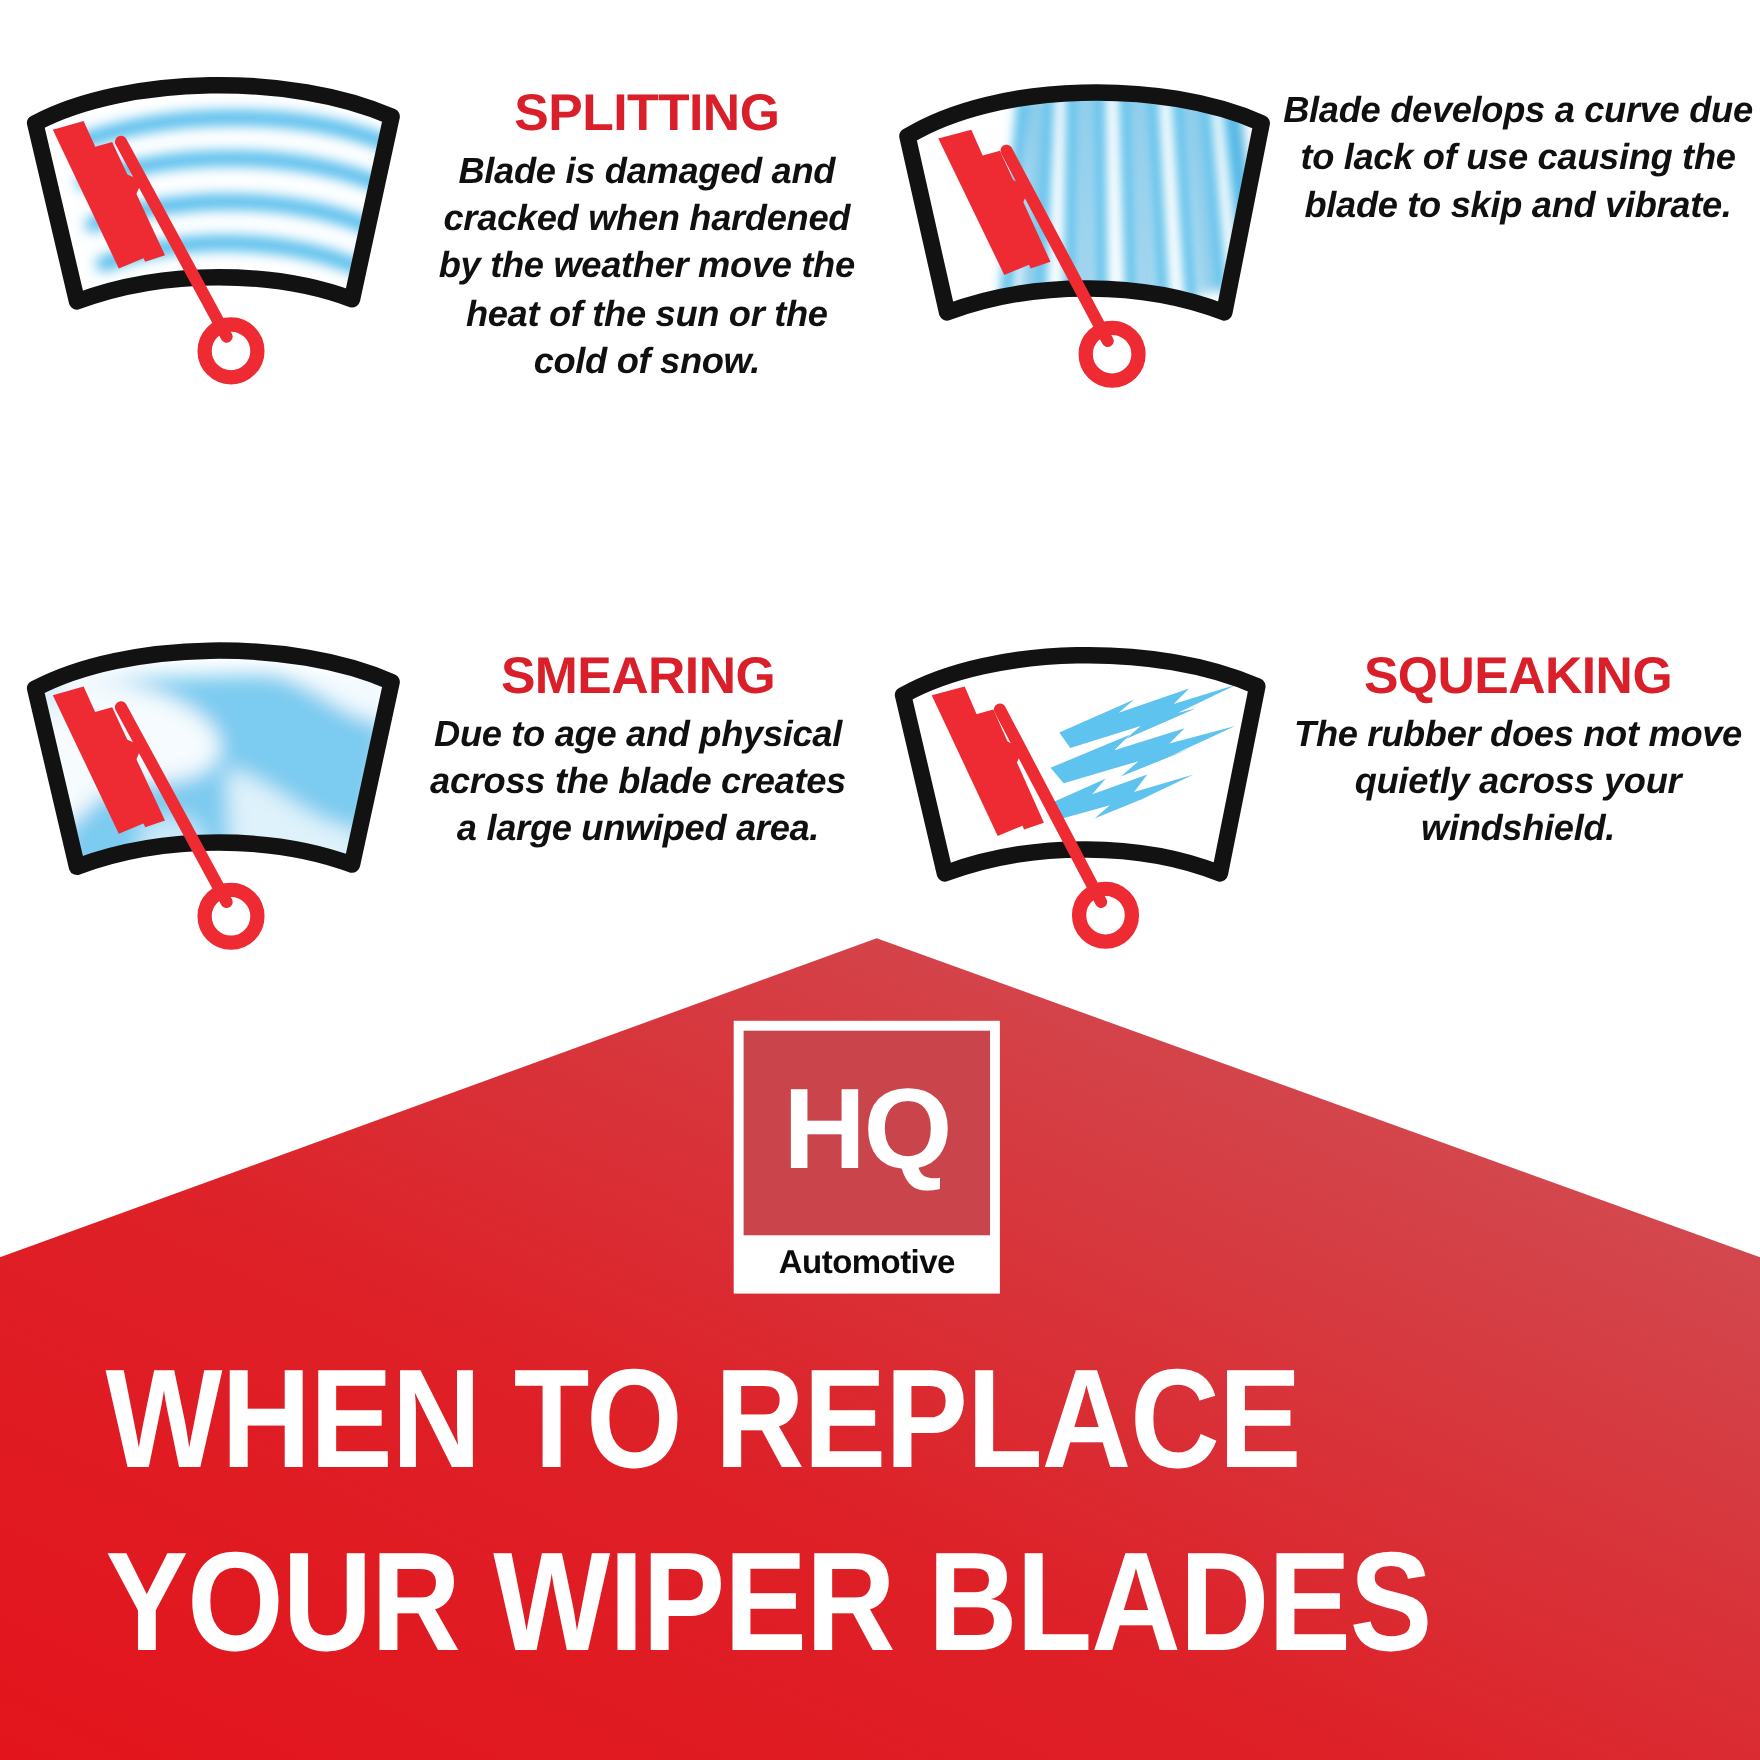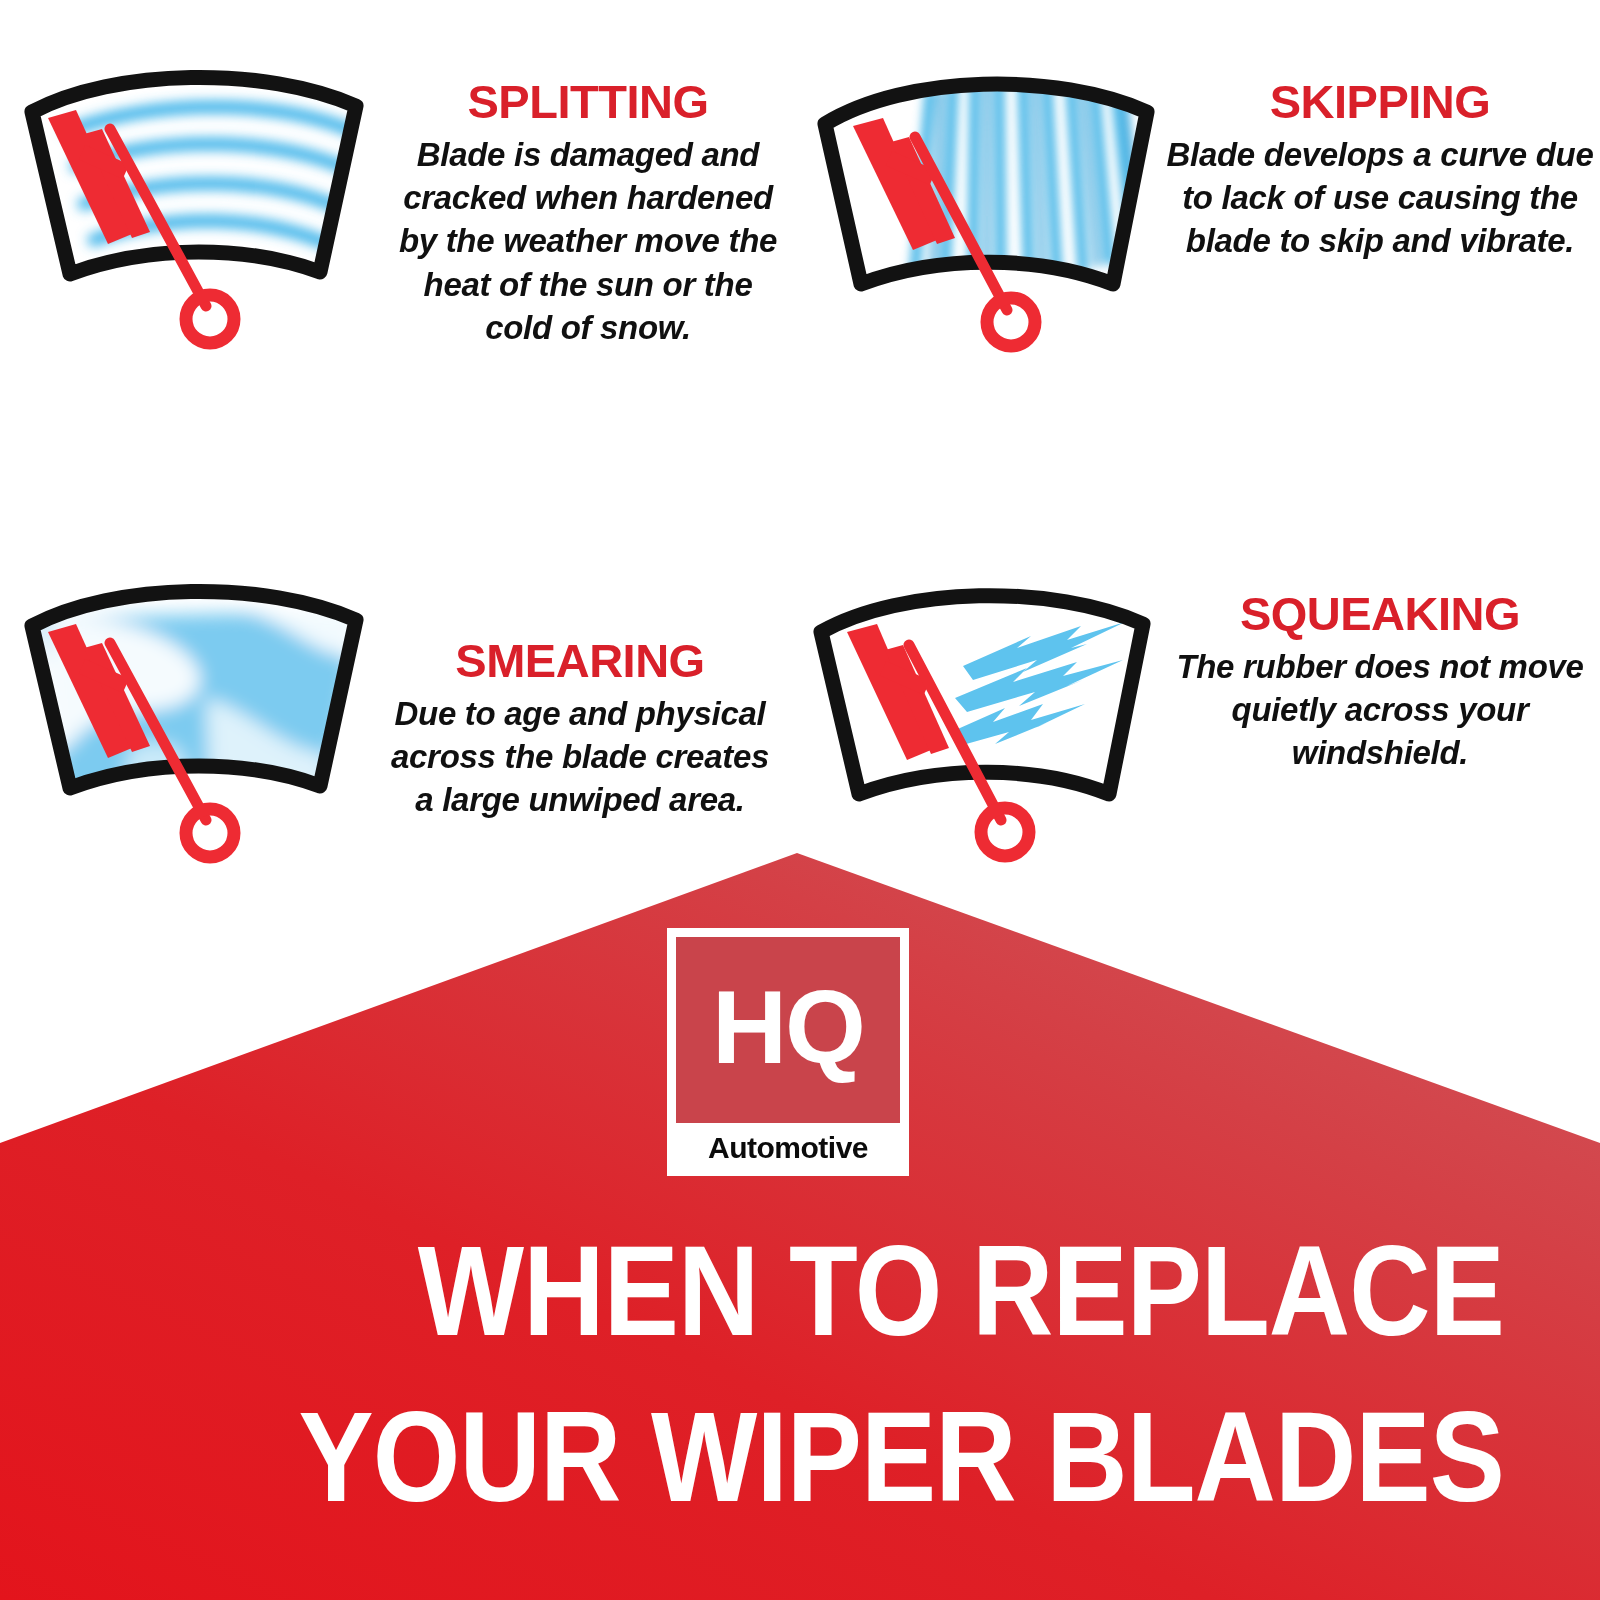--- a/index.html
+++ b/index.html
@@ -58,21 +58,21 @@
     font-size: 33px;
     line-height: 1.31;
     margin: 0;
     font-family: "Liberation Sans", sans-serif;
     letter-spacing: -0.3px;
   }
 
   
   #card-splitting  { left: 10px;  top: 34px;  width: 770px; gap: 16px; }
   #card-skipping   { left: 795px; top: 34px;  width: 800px; }
-  #card-smearing   { left: 10px;  top: 548px; width: 770px; align-items: center; }
+  #card-smearing   { left: 10px;  top: 548px; width: 770px; }
   #card-squeaking  { left: 795px; top: 548px; width: 800px; }
 
   #card-splitting .card-text  { width: 380px; }
   #card-skipping  .card-text  { width: 400px; }
   #card-smearing  .card-text  { width: 380px; }
   #card-squeaking .card-text  { width: 400px; }
 
   #card-smearing .card-text,
   #card-squeaking .card-text { padding-top: 42px; }
 
@@ -127,21 +127,21 @@
     line-height: 50px;
     letter-spacing: -0.5px;
   }
 
   
   #headline {
     position: absolute;
     left: 0;
     top: 1216px;
     width: 1600px;
-    text-align: right;
+    text-align: left;
     color: #ffffff;
     font-family: "Liberation Sans Narrow", "Liberation Sans", sans-serif;
     font-weight: bold;
   }
   .headline-line {
     display: block;
     font-size: 128px;
     line-height: 150px;
     letter-spacing: -1px;
     transform: scaleX(0.88);
@@ -245,21 +245,20 @@
           <g fill="#EE2B33">
             <path d="M58,92 L88,84 L142,206 L118,216 Z"></path>
             <path d="M96,108 L114,103 L160,204 L142,210 Z"></path>
             <rect x="92" y="126" width="48" height="16" transform="rotate(24 116 134)"></rect>
           </g>
           <path d="M120,103 L212,276" stroke="#EE2B33" stroke-width="11" stroke-linecap="round" fill="none"></path>
           <circle cx="216" cy="288" r="24" fill="none" stroke="#EE2B33" stroke-width="13"></circle>
         </svg>
       </div>
       <div class="card-text">
-        <h2 class="card-title">SKIPPING</h2>
         <p class="card-body">Blade develops a curve due to lack of use causing the blade to skip and vibrate.</p>
       </div>
     </div>
 
     <div class="card" id="card-smearing">
       <div class="card-icon">
         <svg viewBox="0 0 370 320" xmlns="http://www.w3.org/2000/svg">
           <defs>
             <clipPath id="ws3">
               <path d="M22,78 C105,34 255,32 346,72 L310,238 C240,212 140,210 60,240 Z"></path>

